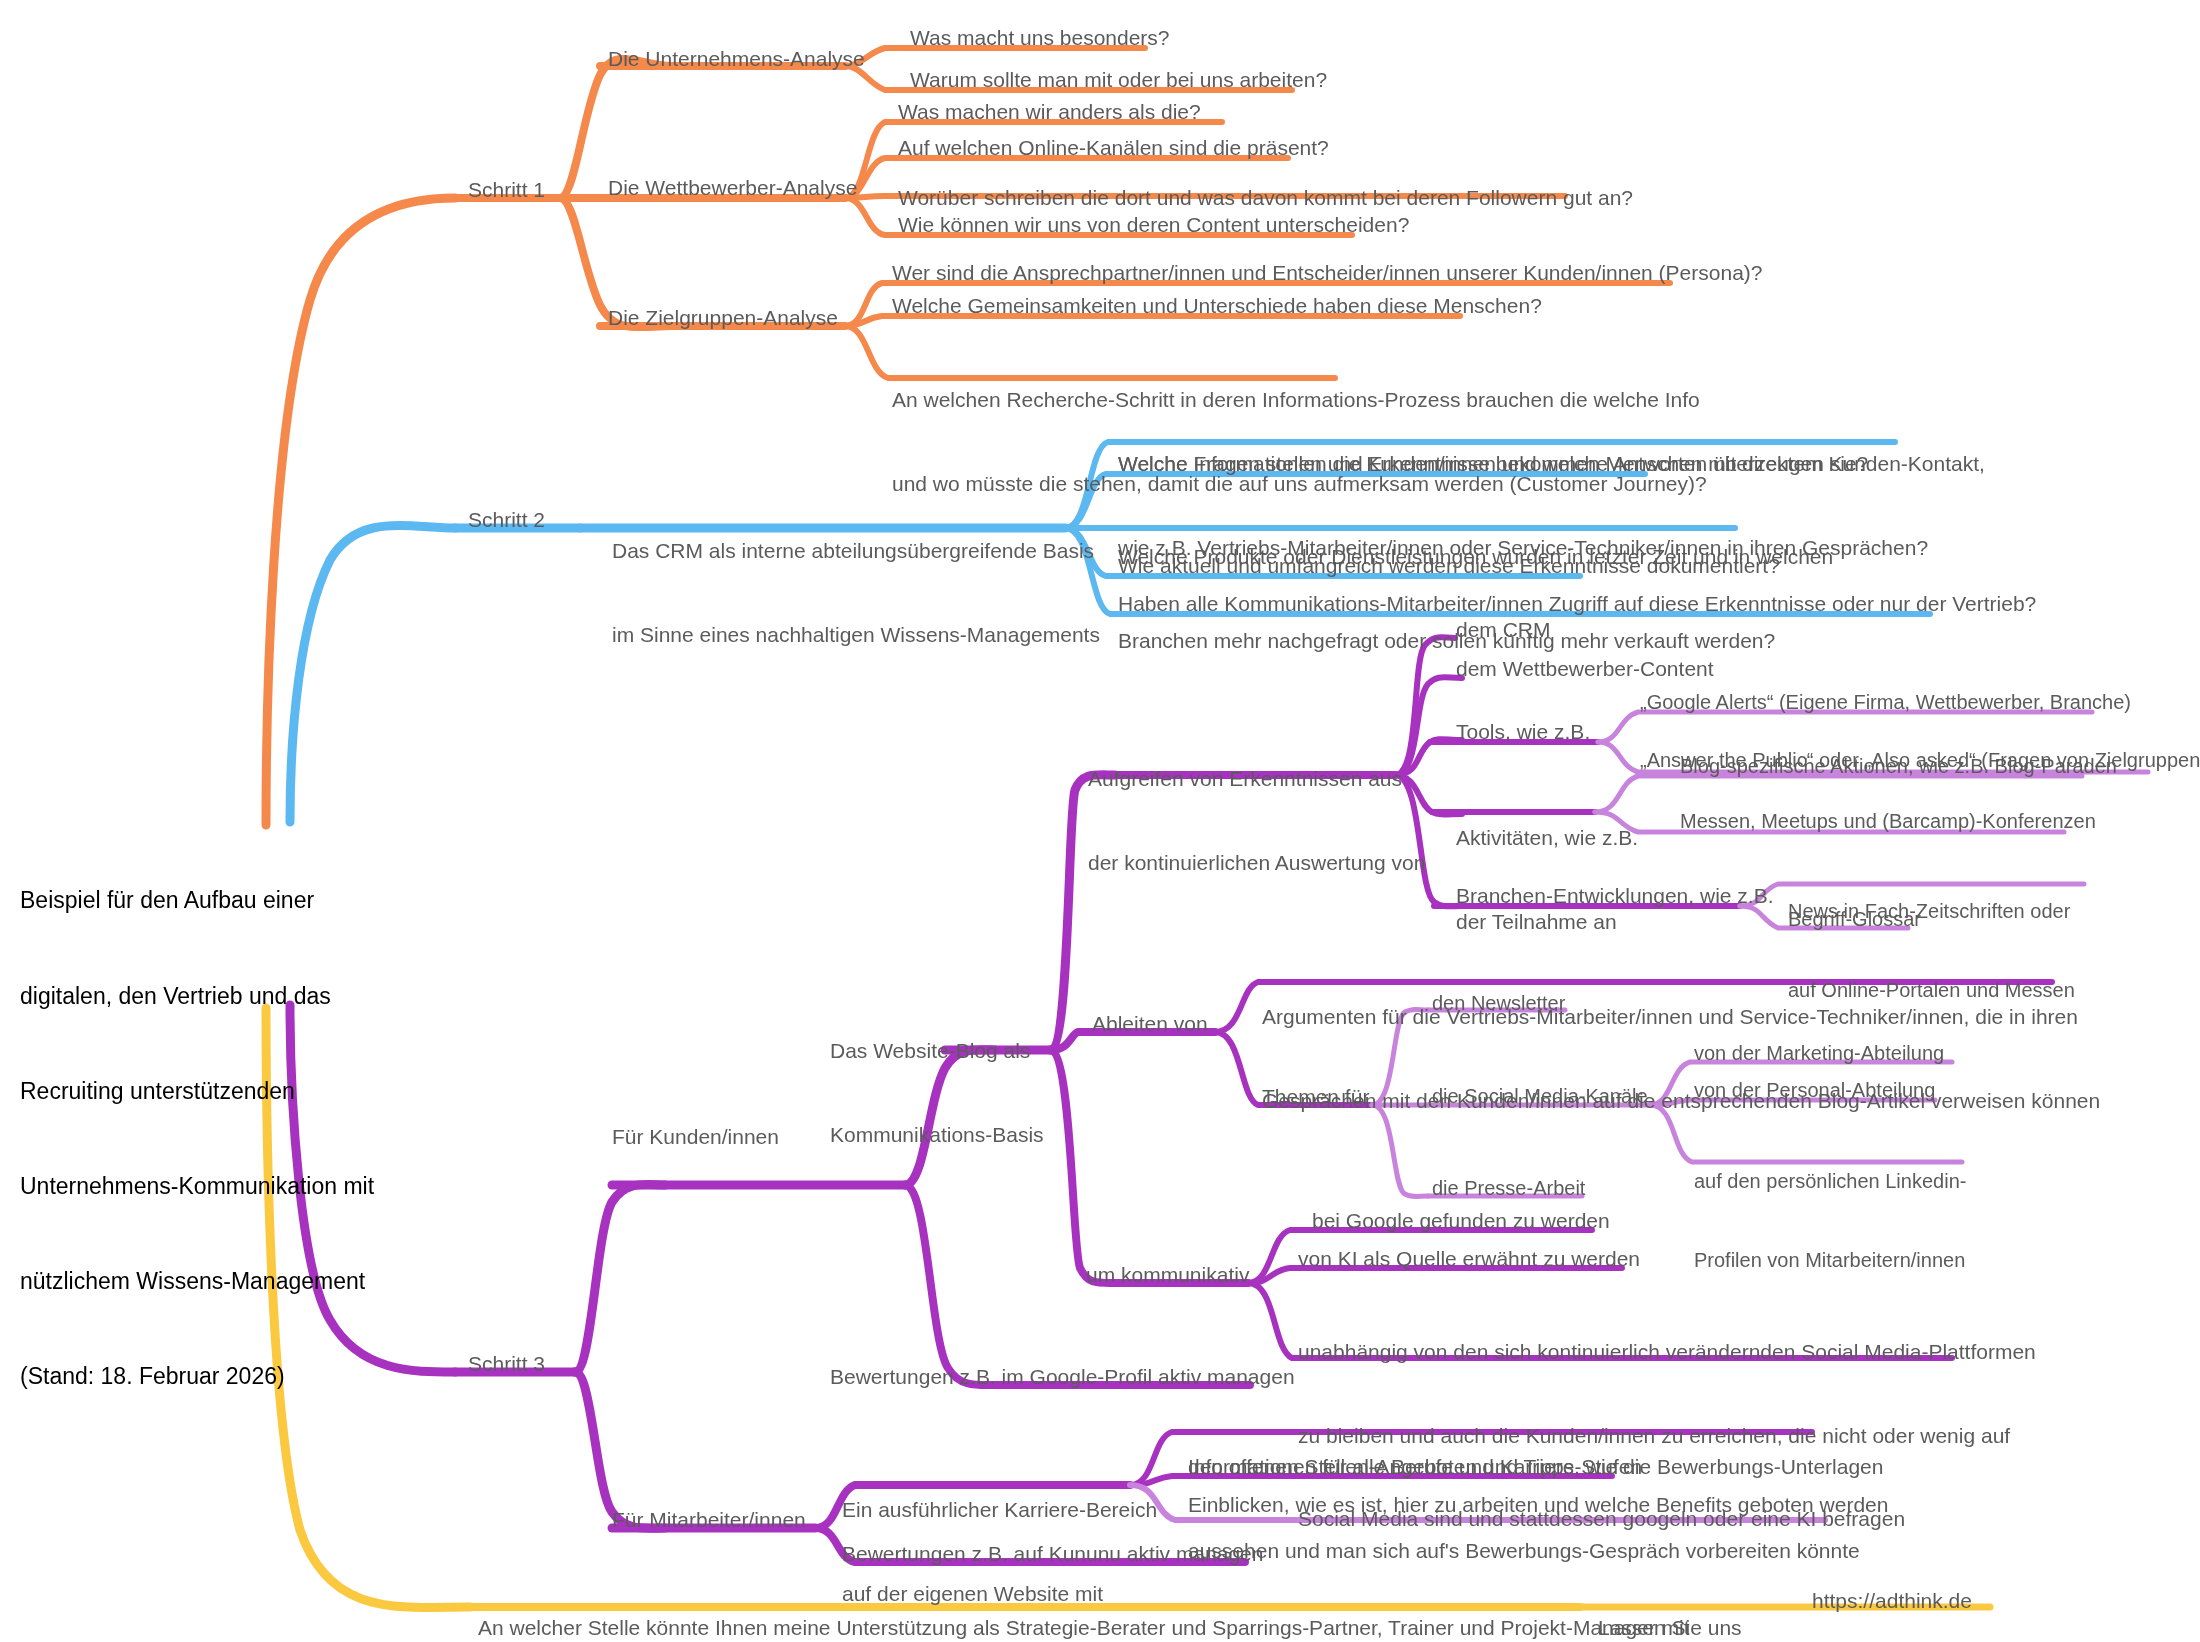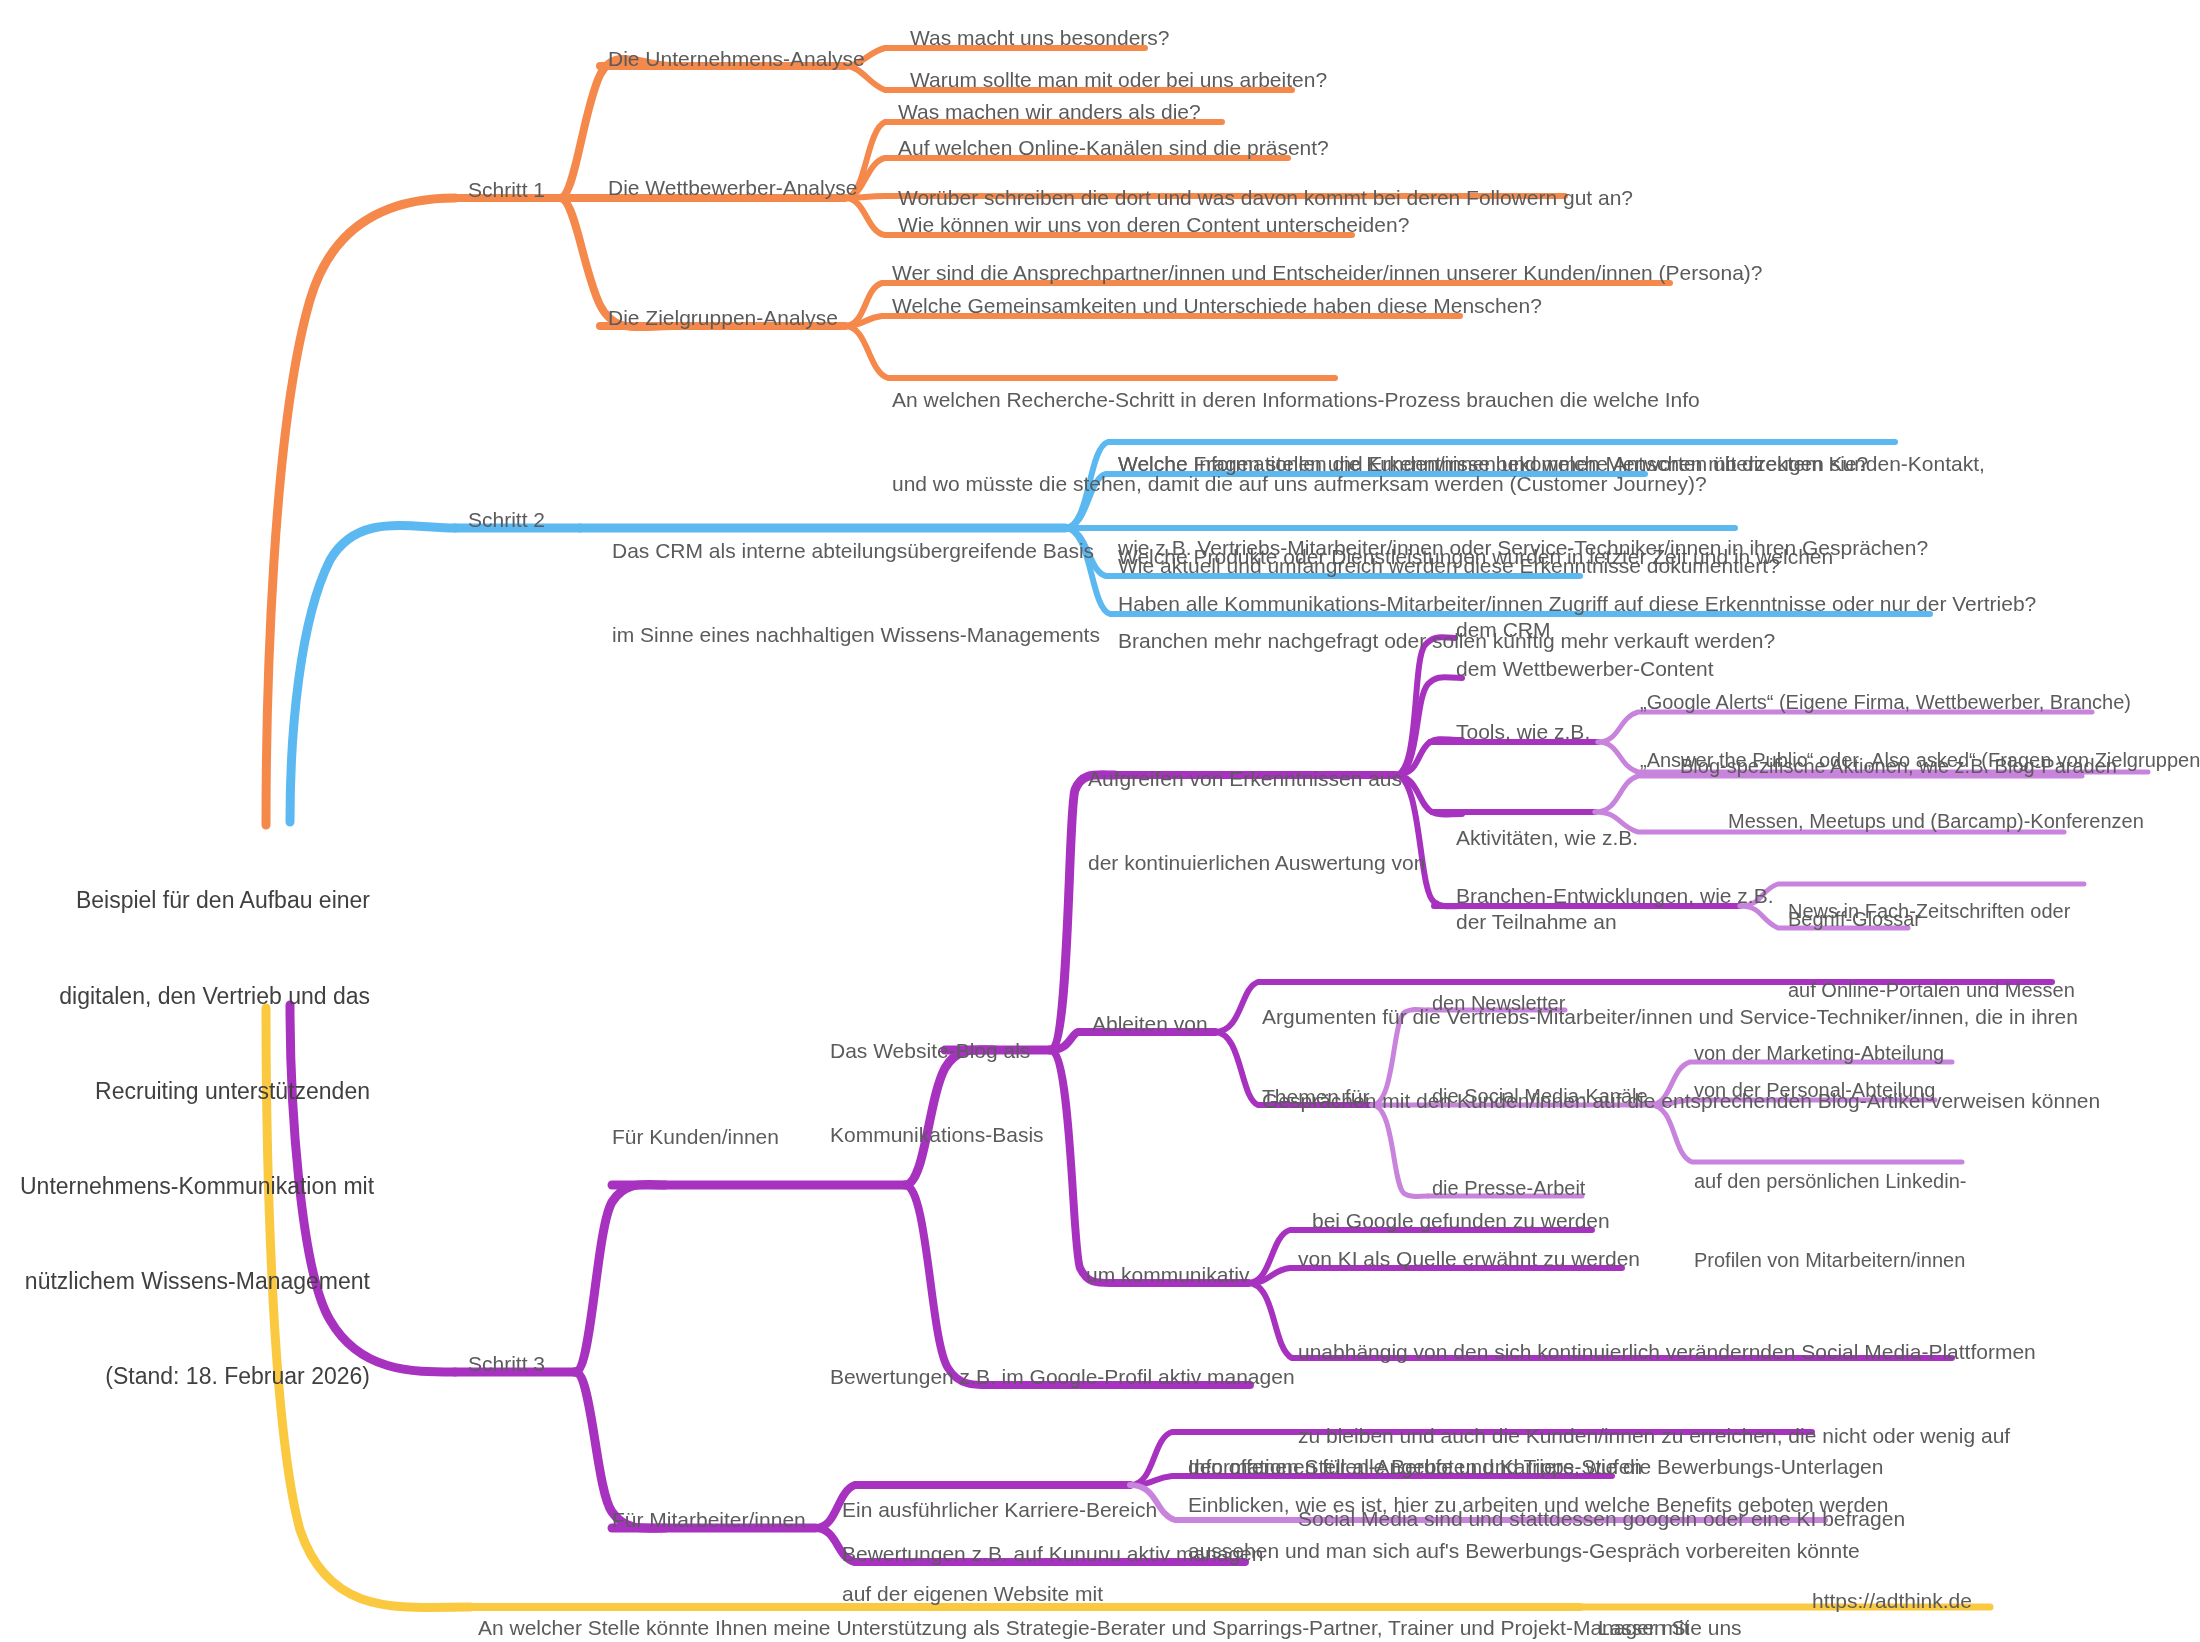--- a/index.html
+++ b/index.html
@@ -24,22 +24,22 @@
   }
   .node {
     position: absolute;
     color: #5b5b5b;
     white-space: pre;
     line-height: 1.32;
   }
   
   .root {
     font-size: 23px;
-    text-align: right;
-    color: #404040;
+    text-align: left;
+    color: #000000;
     line-height: 1.38;
   }
   .lvl1 { font-size: 21px; }
   .lvl2 { font-size: 21px; }
   .lvl3 { font-size: 21px; }
   .lvl4 { font-size: 21px; }
   .lvl5 { font-size: 21px; }
   .small { font-size: 20px; }
   
   .a-left  { text-align: left; }
@@ -223,21 +223,21 @@
 
   <div class="node lvl5" style="left:1456px; top:718px;">Tools, wie z.B.</div>
   <div class="node small" style="left:1640px; top:689px;">„Google Alerts“ (Eigene Firma, Wettbewerber, Branche)</div>
   <div class="node small" style="left:1640px; top:747px;">„Answer the Public“ oder „Also asked“ (Fragen von Zielgruppen)</div>
 
   <div class="node lvl5 a-left" style="left:1456px; top:769px;">
     <div>Aktivitäten, wie z.B.</div>
     <div>der Teilnahme an</div>
   </div>
   <div class="node small" style="left:1680px; top:753px;">Blog-spezifische Aktionen, wie z.B. Blog-Paraden</div>
-  <div class="node small" style="left:1680px; top:808px;margin-left:48px;">Messen, Meetups und (Barcamp)-Konferenzen</div>
+  <div class="node small" style="left:1680px; top:808px;">Messen, Meetups und (Barcamp)-Konferenzen</div>
 
   <div class="node lvl5" style="left:1456px; top:882px;">Branchen-Entwicklungen, wie z.B.</div>
   <div class="node small" style="left:1788px; top:845px;">
     <div>News in Fach-Zeitschriften oder</div>
     <div>auf Online-Portalen und Messen</div>
   </div>
   <div class="node small" style="left:1788px; top:906px;">Begriff-Glossar</div>
 
   <div class="node lvl4" style="left:1092px; top:1010px;">Ableiten von</div>
 

